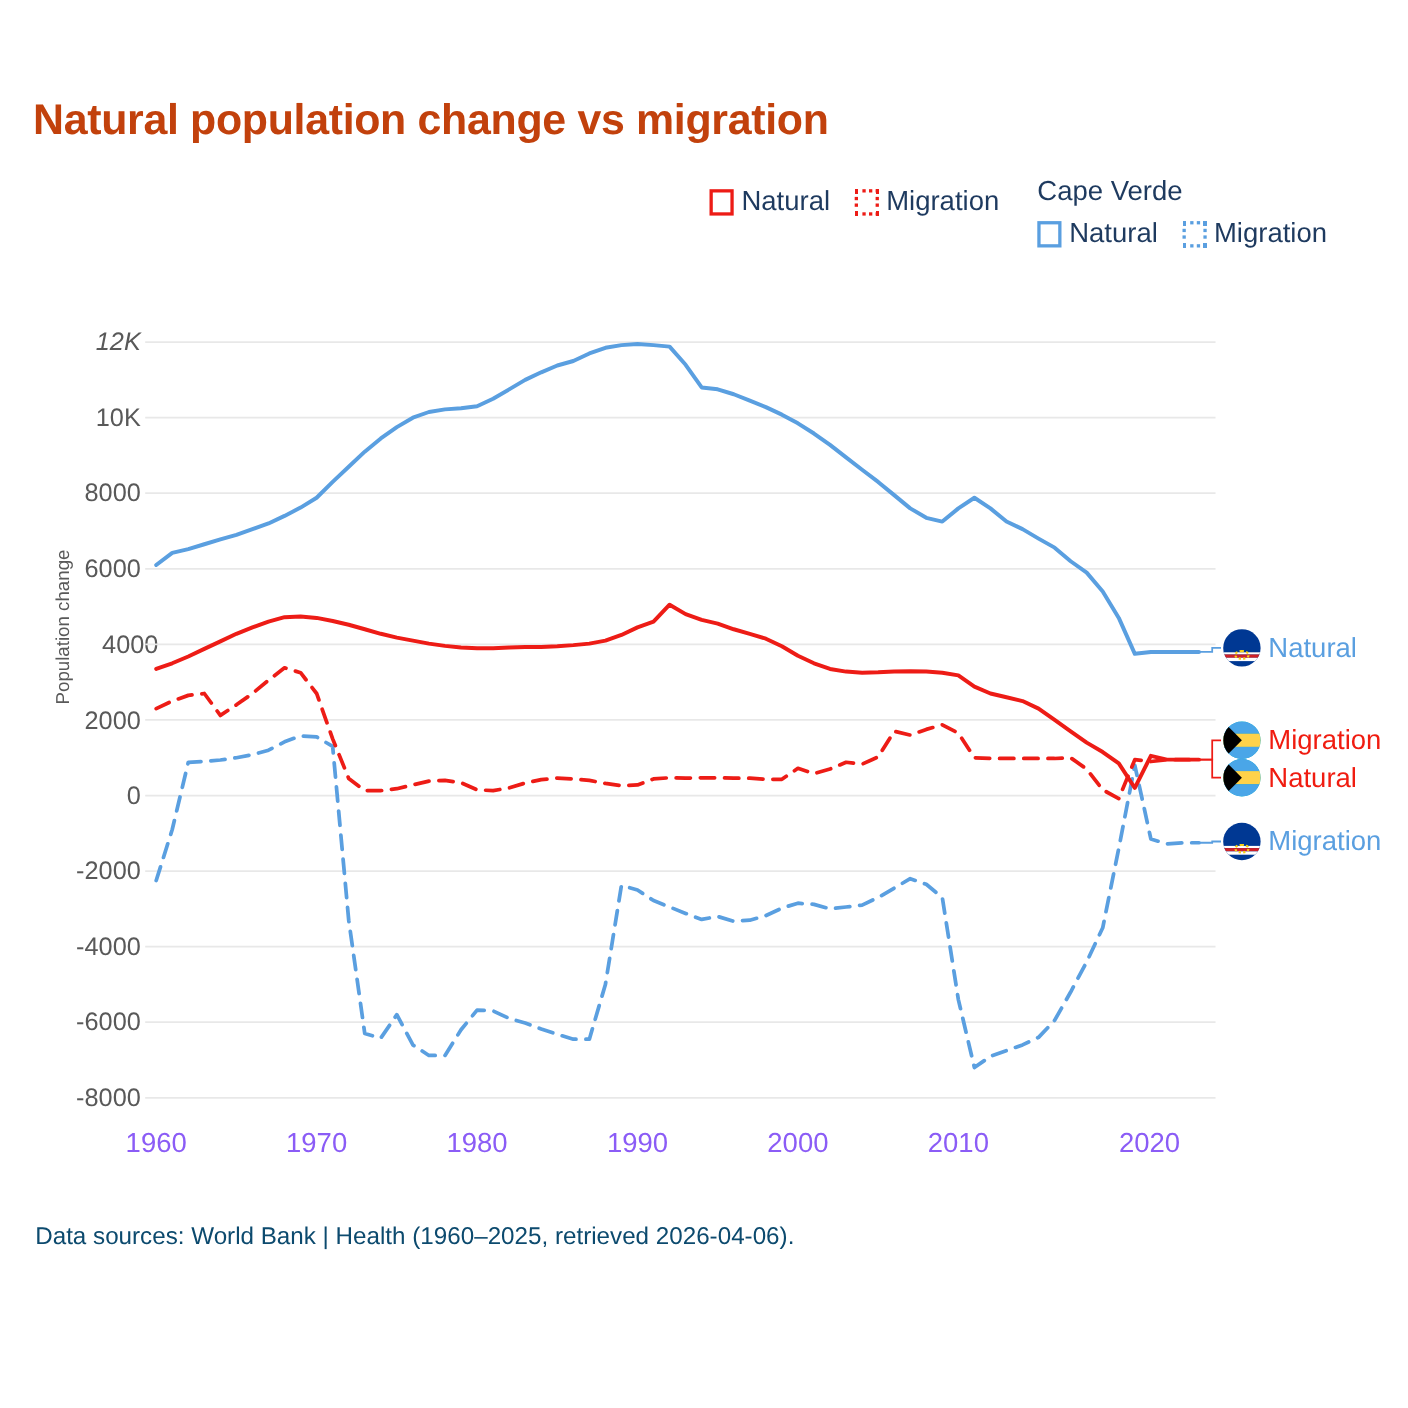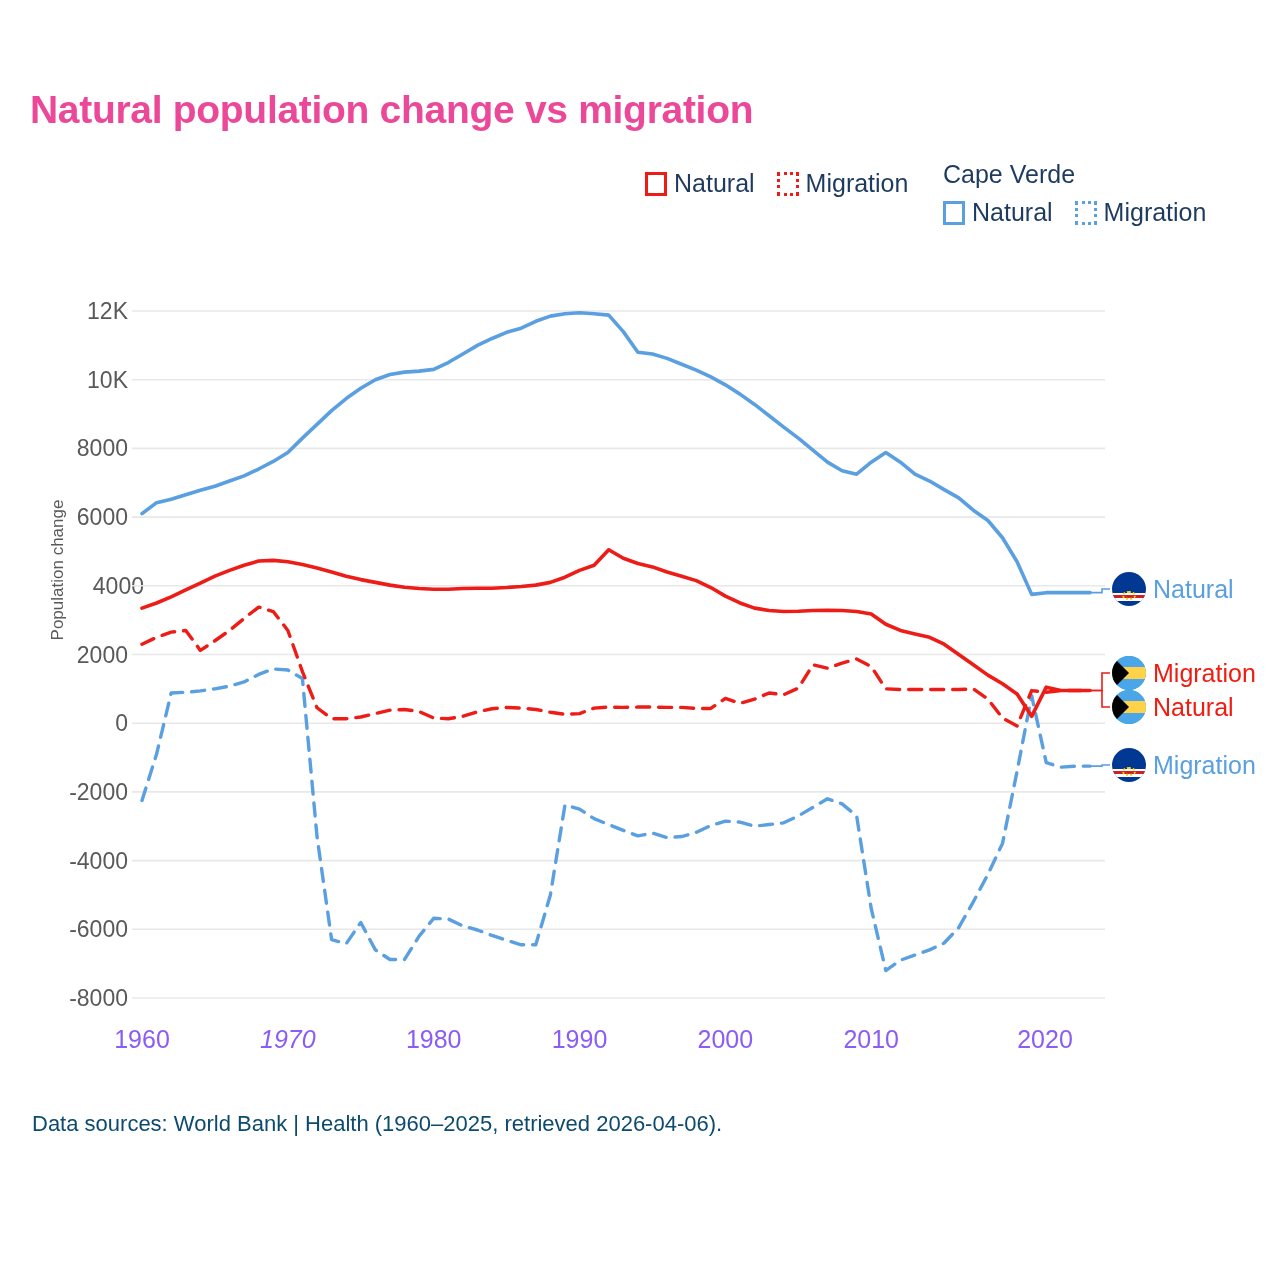--- a/index.html
+++ b/index.html
@@ -8,21 +8,21 @@
     background:#ffffff;
     font-family:"Liberation Sans", sans-serif;
     overflow:hidden;
     position:relative;
   }
   #title{
     position:absolute;
     left:30px; top:88px;
     font-size:39px;
     font-weight:bold;
-    color:#ec4899;
+    color:#c2410c;
     letter-spacing:-0.3px;
     white-space:nowrap;
   }
   
   #legend{
     position:absolute;
     left:645px; top:160px;
     width:620px;
     color:#1e3a5f;
     font-size:25px;
@@ -170,25 +170,25 @@
       <div class="ytick" style="top: 998px; left: 8px; width: 120px;">-8000</div>
       <div class="ytick" style="top: 929.3px; left: 8px; width: 120px;">-6000</div>
       <div class="ytick" style="top: 860.6px; left: 8px; width: 120px;">-4000</div>
       <div class="ytick" style="top: 791.9px; left: 8px; width: 120px;">-2000</div>
       <div class="ytick" style="top: 723.2px; left: 8px; width: 120px;">0</div>
       <div class="ytick" style="top: 654.5px; left: 8px; width: 120px;">2000</div>
       <div class="ytick" style="top: 585.8px; left: 24px; width: 120px;">4000</div>
       <div class="ytick" style="top: 517.1px; left: 8px; width: 120px;">6000</div>
       <div class="ytick" style="top: 448.4px; left: 8px; width: 120px;">8000</div>
       <div class="ytick" style="top: 379.7px; left: 8px; width: 120px;">10K</div>
-      <div class="ytick" style="top: 311px; left: 8px; width: 120px;">12K</div>
+      <div class="ytick" style="top: 311px; left: 8px; width: 120px; font-style: italic;">12K</div>
     </div>
   <div id="xticks">
       <div class="xtick" style="left: 142px; top: 1025px;">1960</div>
-      <div class="xtick" style="left: 287.846px; top: 1025px; font-style: italic;">1970</div>
+      <div class="xtick" style="left: 287.846px; top: 1025px;">1970</div>
       <div class="xtick" style="left: 433.692px; top: 1025px;">1980</div>
       <div class="xtick" style="left: 579.538px; top: 1025px;">1990</div>
       <div class="xtick" style="left: 725.385px; top: 1025px;">2000</div>
       <div class="xtick" style="left: 871.231px; top: 1025px;">2010</div>
       <div class="xtick" style="left: 1045px; top: 1025px; text-align: center;">2020</div>
     </div>
   <svg id="svg" width="1280" height="1280" style="position:absolute;left:0;top:0;pointer-events:none;">
       <line x1="132" x2="1105" y1="998" y2="998" stroke="#e8e8e8" stroke-width="1.6"></line>
       <line x1="132" x2="1105" y1="929.3" y2="929.3" stroke="#e8e8e8" stroke-width="1.6"></line>
       <line x1="132" x2="1105" y1="860.6" y2="860.6" stroke="#e8e8e8" stroke-width="1.6"></line>

